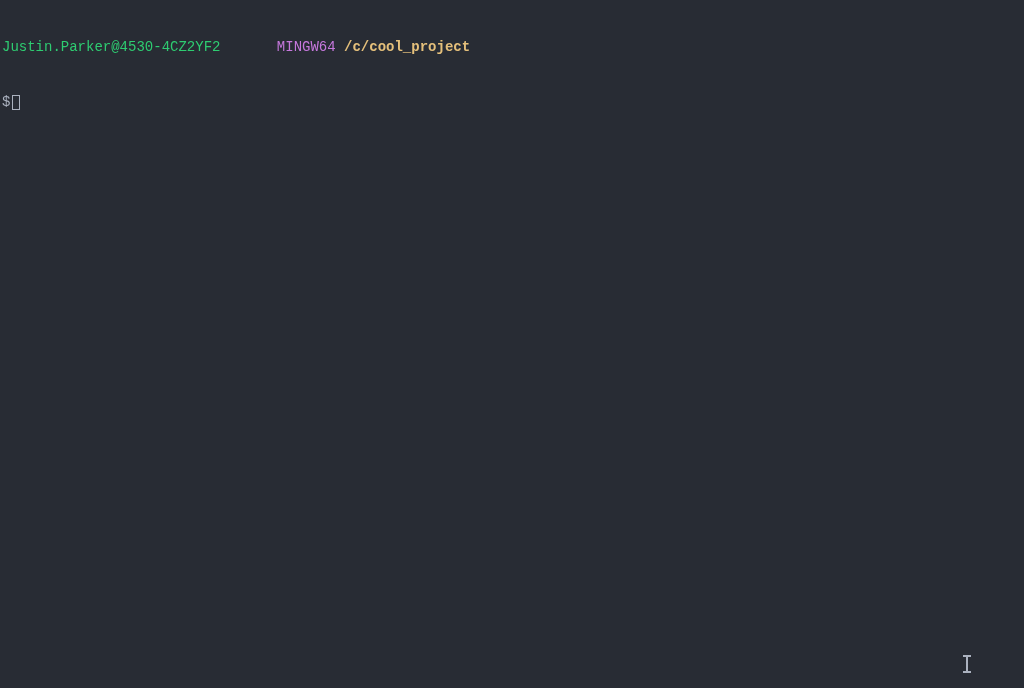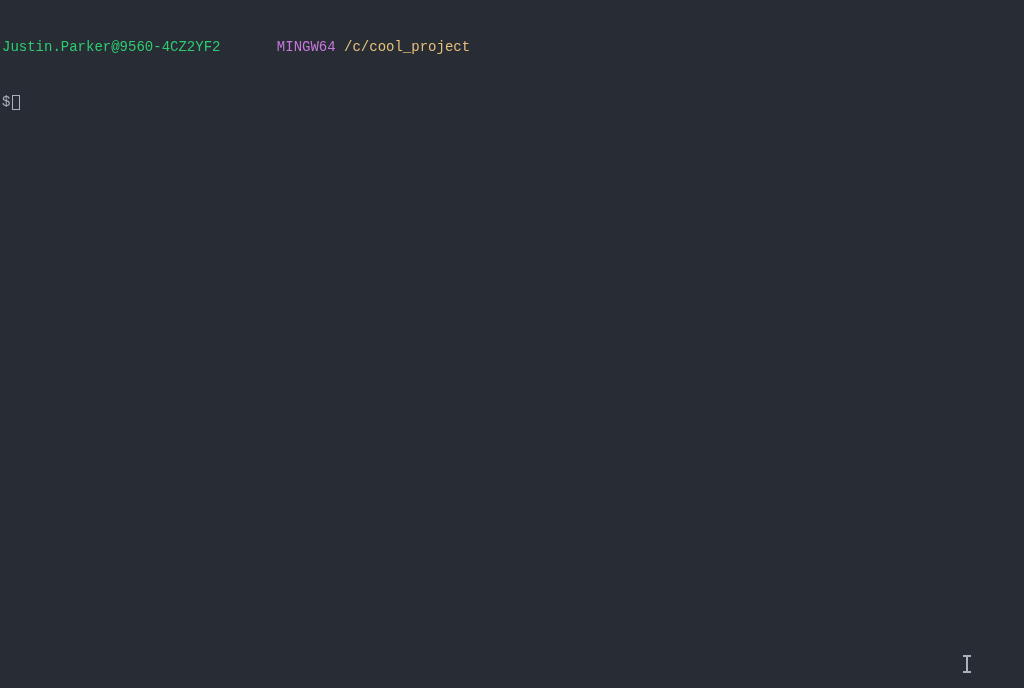--- a/index.html
+++ b/index.html
@@ -27,21 +27,21 @@
     }
     .user-host {
       color: #2ecc71;
     }
     .mingw {
       color: #c678dd;
       padding-left: 48px;
     }
     .path {
       color: #e5c07b;
-      font-weight: normal;
+      font-weight: bold;
     }
     .prompt-symbol {
       color: #abb2bf;
     }
     .cursor {
       display: inline-block;
       width: 8px;
       height: 15px;
       border: 1px solid #abb2bf;
       vertical-align: text-bottom;
@@ -68,17 +68,17 @@
       top: -1px;
     }
     .mouse-cursor::after {
       bottom: -1px;
     }
   </style>
 </head>
 <body>
 
 <div class="terminal">
-  <span class="prompt-line"><span class="user-host">Justin.Parker@9560-4CZ2YF2</span> <span class="mingw">MINGW64</span> <span class="path">/c/cool_project</span></span>
+  <span class="prompt-line"><span class="user-host">Justin.Parker@4530-4CZ2YF2</span> <span class="mingw">MINGW64</span> <span class="path">/c/cool_project</span></span>
   <span class="prompt-line"><span class="prompt-symbol">$</span><span class="cursor"></span></span>
 </div>
 
 <div class="mouse-cursor"></div>
 
 </body></html>

